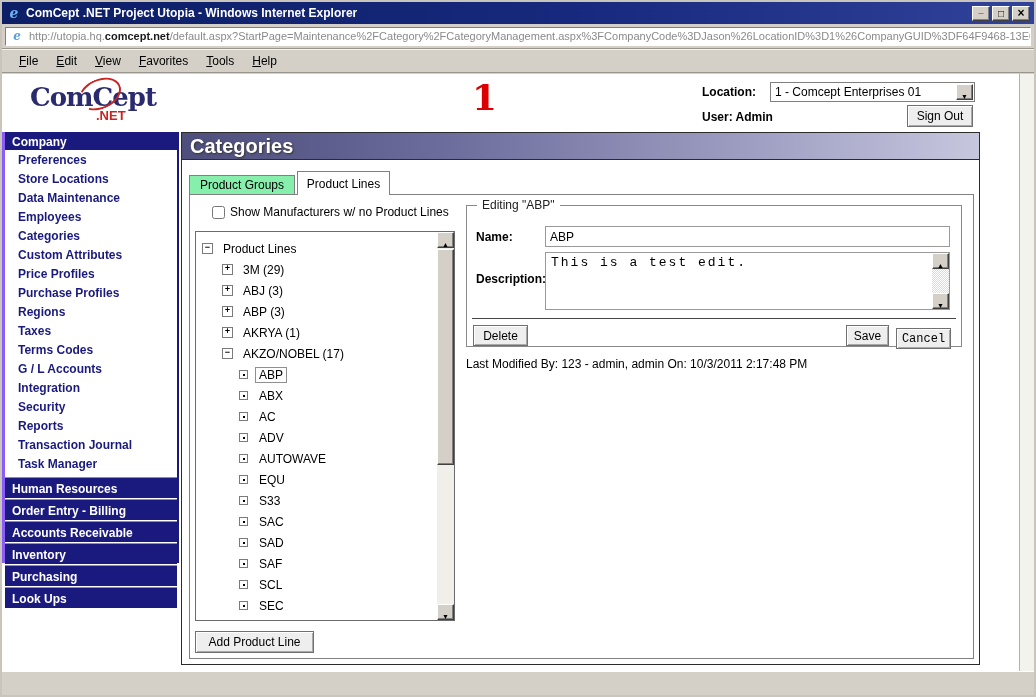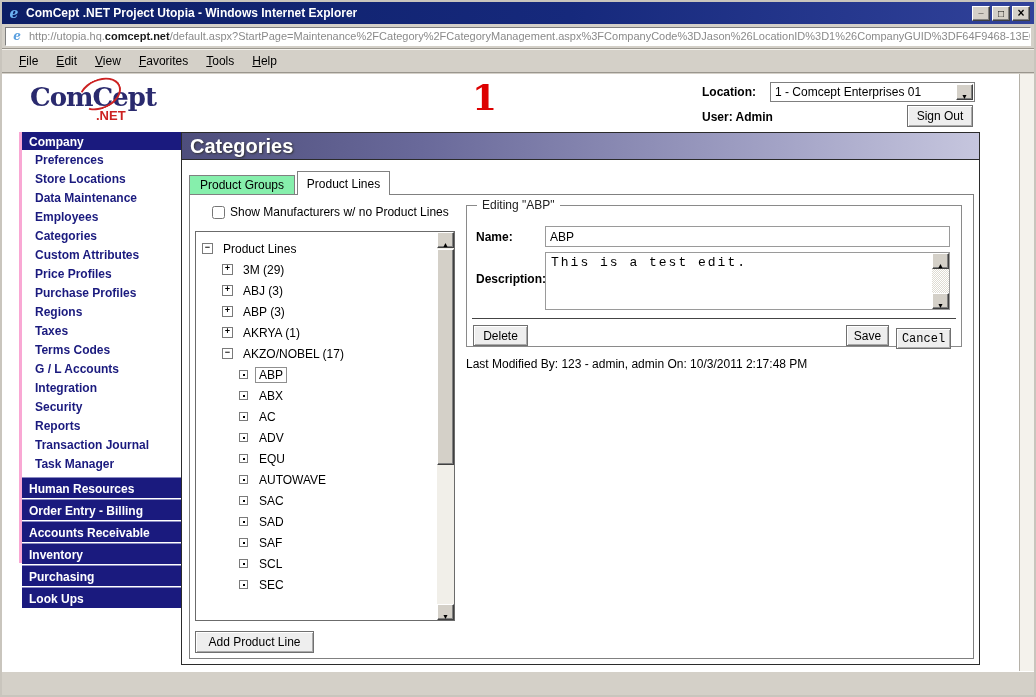--- a/index.html
+++ b/index.html
@@ -54,22 +54,22 @@
   .dd-btn { width:17px; height:16px; margin-right:1px; background:#d4d0c8; border:1px solid #fff;
     border-right-color:#404040; border-bottom-color:#404040; box-shadow:inset -1px -1px 0 #808080;
     text-align:center; }
   .dd-btn::before { content:"▼"; font-size:7px; line-height:14px; color:#000; }
   .user-label { position:absolute; left:700px; top:36px; font-size:12px; font-weight:bold; }
   .btn { background:#eeeeee; border:1px solid #707070; box-shadow:inset 1px 1px 0 #fff, inset -1px -1px 0 #aaa;
     font-size:12px; color:#000; text-align:center; font-family:"Liberation Sans",sans-serif; }
   .signout { position:absolute; left:905px; top:31px; width:66px; height:22px; }
 
   
-  .sidebar { position:absolute; left:17px; top:58px; width:177px; height:431px; background:#fff;
-    border-left:3px solid #f9a8d4; border-right:2px solid #1a1a7e; }
+  .sidebar { position:absolute; left:0; top:58px; width:177px; height:431px; background:#fff;
+    border-left:3px solid #8b5cf6; border-right:2px solid #1a1a7e; }
   .side-header { background:#1a1a7e; color:#fff; font-size:12px; font-weight:bold; padding:3px 7px; height:19px; border-bottom:1px solid #fff; }
   .side-item { font-size:12px; font-weight:bold; color:#1a1a7e; padding:2px 0 2px 13px; height:19px; white-space:nowrap; }
   .side-sections { margin-top:3px; }
   .side-section { background:#1a1a7e; color:#fff; font-size:12px; font-weight:bold; padding:4px 7px; height:21px; margin-bottom:1px; border-top:1px solid #8a8ac2; }
 
   
   .main { position:absolute; left:179px; top:58px; width:799px; height:533px; background:#fff; border:1px solid #2b2b2b; }
   .banner { position:absolute; left:0; top:0; width:797px; height:27px;
     background:linear-gradient(90deg,#4e4e7c 0%,#69699a 30%,#a3a3c6 75%,#c6c6de 100%);
     color:#fff; font-size:20px; font-weight:bold; padding:2px 0 0 8px; text-shadow:1px 1px 2px #333; border-bottom:1px solid #2b2b2b; }
@@ -276,25 +276,29 @@
             <div class="tree-row lvl2">
                 <span class="leaf-box"></span>
                 <span class="tlabel">AC</span>
               </div>
             <div class="tree-row lvl2">
                 <span class="leaf-box"></span>
                 <span class="tlabel">ADV</span>
               </div>
             <div class="tree-row lvl2">
                 <span class="leaf-box"></span>
+                <span class="tlabel">AUTOWAVE</span>
+              </div>
+            <div class="tree-row lvl2">
+                <span class="leaf-box"></span>
                 <span class="tlabel">EQU</span>
               </div>
             <div class="tree-row lvl2">
                 <span class="leaf-box"></span>
-                <span class="tlabel">AUTOWAVE</span>
+                <span class="tlabel">S33</span>
               </div>
             <div class="tree-row lvl2">
                 <span class="leaf-box"></span>
                 <span class="tlabel">SAC</span>
               </div>
             <div class="tree-row lvl2">
                 <span class="leaf-box"></span>
                 <span class="tlabel">SAD</span>
               </div>
             <div class="tree-row lvl2">

